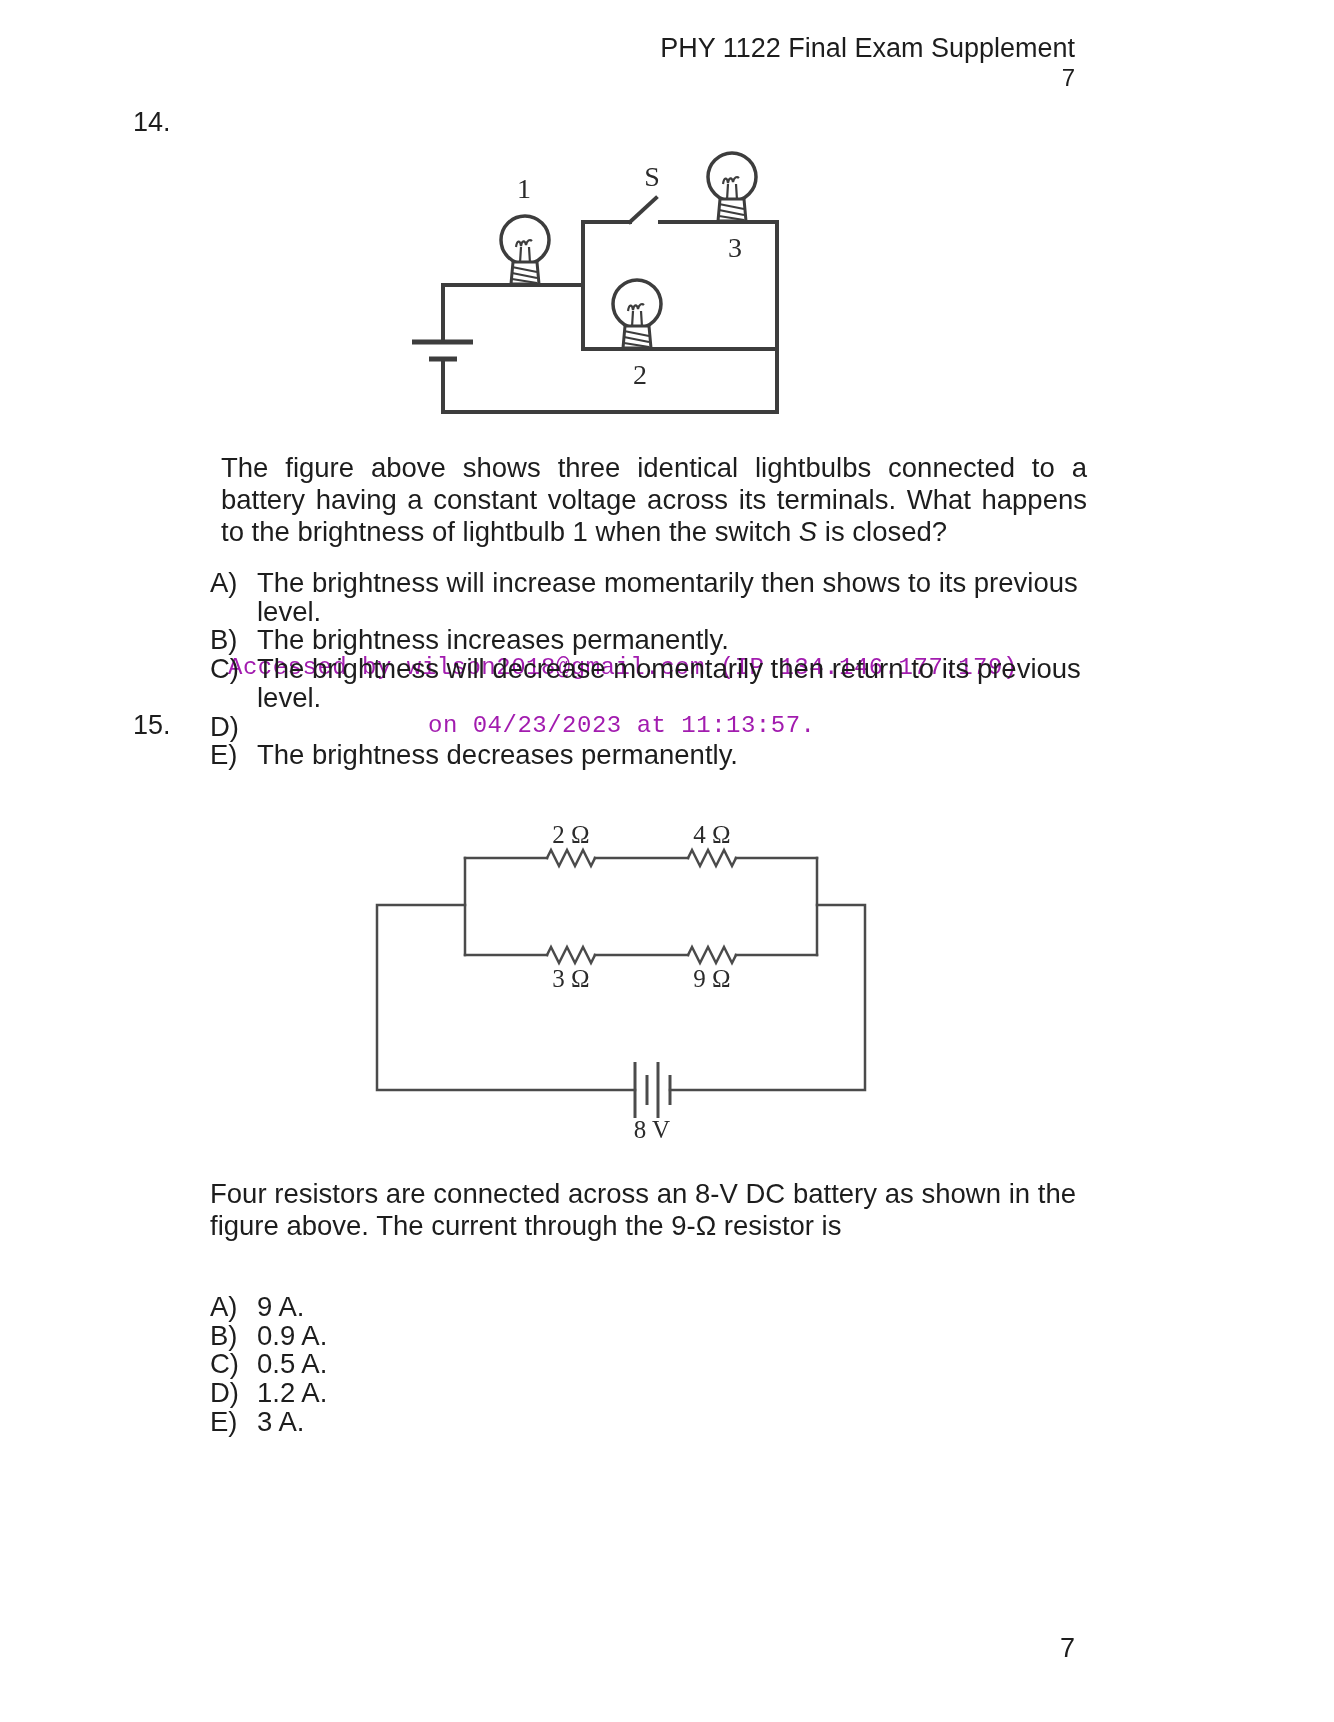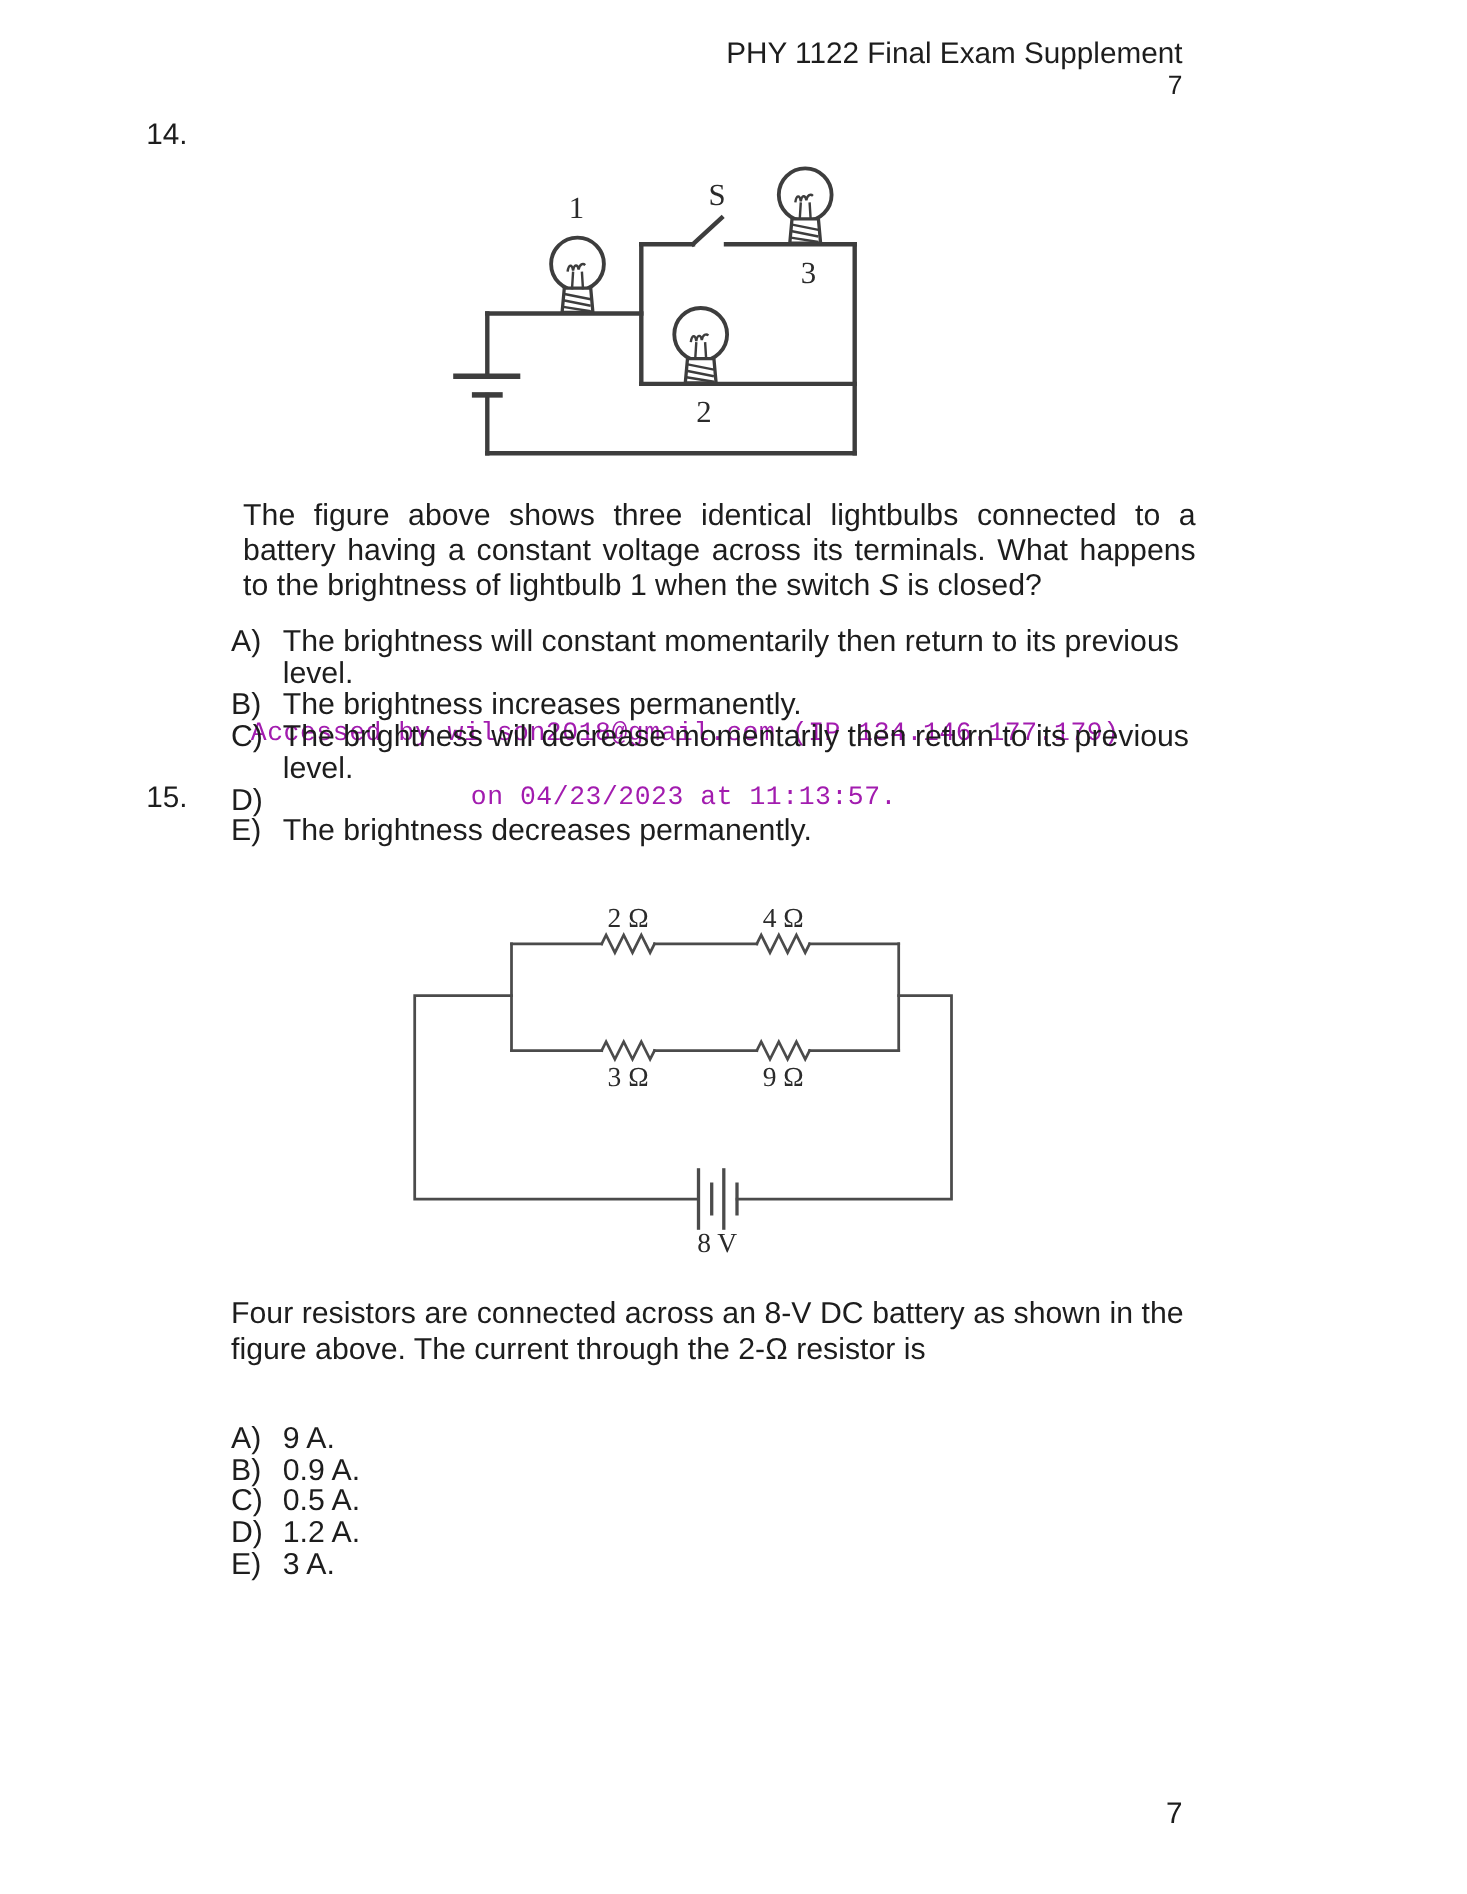--- a/index.html
+++ b/index.html
@@ -90,21 +90,21 @@
   </svg>
 
   <p class="abs para q14para" style="margin:11px;"><span>The figure above shows three identical lightbulbs connected to a battery having a constant voltage across its terminals.  What happens to the brightness of lightbulb 1 when the switch </span><i>S</i><span> is closed?</span></p>
 
   <div class="abs wm wm1">Accessed by wilson2018@gmail.com (IP 134.146.177.179)</div>
   <div class="abs wm wm2">on 04/23/2023 at 11:13:57.</div>
 
   <div class="abs opts q14opts">
     <div class="opt-row">
       <span class="opt-label">A)</span>
-      <span>The brightness will constant momentarily then return to its previous level.</span>
+      <span>The brightness will increase momentarily then shows to its previous level.</span>
     </div>
     <div class="opt-row">
       <span class="opt-label">B)</span>
       <span>The brightness increases permanently.</span>
     </div>
     <div class="opt-row">
       <span class="opt-label">C)</span>
       <span>The brightness will decrease momentarily then return to its previous level.</span>
     </div>
     <div class="opt-row">
@@ -141,21 +141,21 @@
     <use href="#res" x="348" y="108"></use>
     <use href="#res" x="207" y="205"></use>
     <use href="#res" x="348" y="205"></use>
 
     <text class="figtxt2" x="231" y="93" text-anchor="middle">2 Ω</text>
     <text class="figtxt2" x="372" y="93" text-anchor="middle">4 Ω</text>
     <text class="figtxt2" x="231" y="237" text-anchor="middle">3 Ω</text>
     <text class="figtxt2" x="372" y="237" text-anchor="middle">9 Ω</text>
   </svg>
 
-  <p class="abs para q15para" style="margin:0;">Four resistors are connected across an 8-V DC battery as shown in the figure above.  The current through the 2-Ω resistor is</p>
+  <p class="abs para q15para" style="margin:0;">Four resistors are connected across an 8-V DC battery as shown in the figure above.  The current through the 9-Ω resistor is</p>
 
   <div class="abs opts q15opts">
     <div class="opt-row">
       <span class="opt-label">A)</span>
       <span>9 A.</span>
     </div>
     <div class="opt-row">
       <span class="opt-label">B)</span>
       <span>0.9 A.</span>
     </div>

